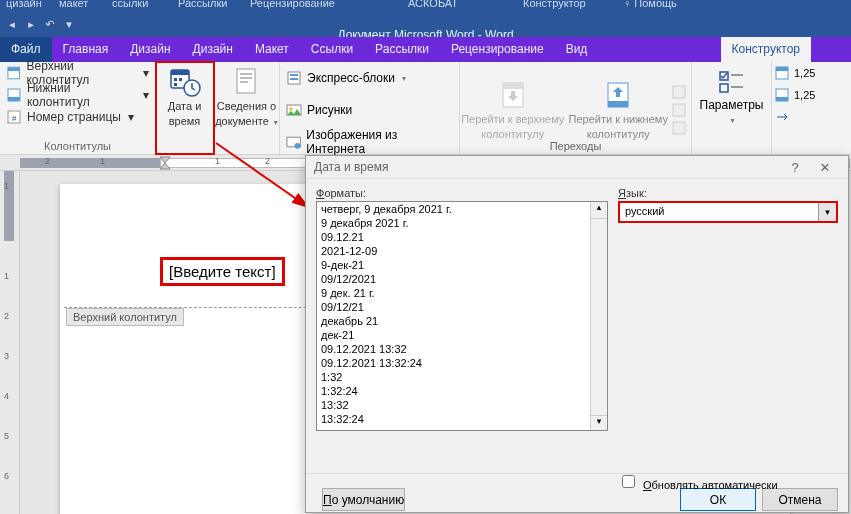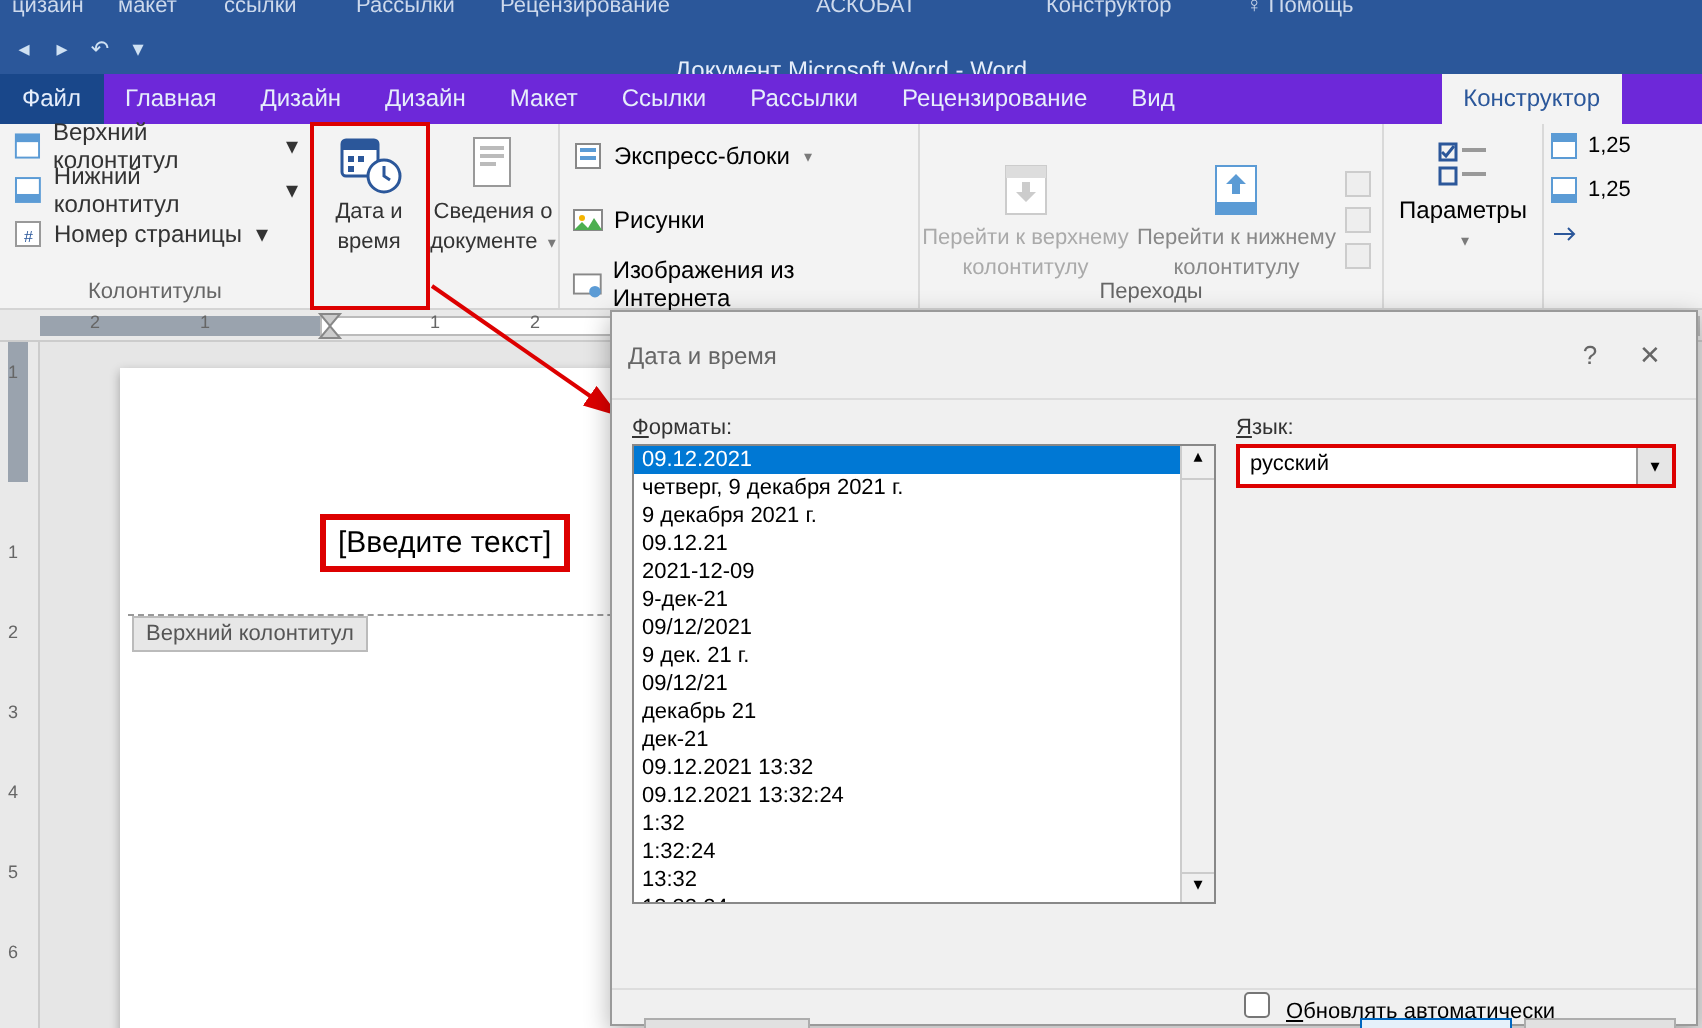--- a/index.html
+++ b/index.html
@@ -67,21 +67,21 @@
   .dotted-line { position:absolute; left:4px; right:4px; top:123px; border-top:1px dashed #999;}
   .hdr-tab { position:absolute; left:6px; top:124px; background:#e7e7e7; border:1px solid #bbb; padding:2px 6px; font-size:11px; color:#555;}
 
   .content-placeholder { position:absolute; left:100px; top:73px; border:3px solid #d00; padding:3px 6px; font-size:15px; color:#000;}
 
   
   .red-arrow { position:absolute; pointer-events:none; }
 
   
   .dialog { position:absolute; left:305px; top:155px; width:544px; height:358px; background:#f0f0f0; border:1px solid #9a9a9a; box-shadow:0 4px 12px rgba(0,0,0,0.3);}
-  .dlg-title { height:44px; display:flex; align-items:center; padding:0 8px; font-size:12px; color:#666; border-bottom:1px solid #ddd;}
+  .dlg-title { height:23px; display:flex; align-items:center; padding:0 8px; font-size:12px; color:#666; border-bottom:1px solid #ddd;}
   .dlg-title .spacer{flex:1;}
   .dlg-close, .dlg-help { width:30px; text-align:center; font-size:13px; color:#666; cursor:pointer;}
   .dlg-body { padding:8px 10px; position:relative; height:294px;}
   .dlg-col-l { position:absolute; left:10px; top:8px; width:292px; }
   .dlg-col-r { position:absolute; left:312px; top:8px; width:220px; }
   .dlg-label { font-size:11px; color:#333; margin-bottom:2px;}
   .dlg-label u{text-decoration:underline;}
   .listbox { width:292px; height:230px; background:#fff; border:1px solid #888; overflow:hidden; font-size:11px;}
   .listbox .item { padding:1px 4px; cursor:pointer; }
   .listbox .item.sel { background:#0078d4; color:#fff;}
@@ -340,21 +340,20 @@
     <span>Дата и время</span>
     <span class="spacer"></span>
     <span class="dlg-help">?</span>
     <span class="dlg-close">✕</span>
   </div>
   <div class="dlg-body">
     <div class="dlg-col-l">
       <div class="dlg-label"><u>Ф</u><span>орматы:</span></div>
       <div class="listbox">
         <div id="formats-container">
-            <div class="item sel">09.12.2021</div>
             <div class="item">четверг, 9 декабря 2021 г.</div>
             <div class="item">9 декабря 2021 г.</div>
             <div class="item">09.12.21</div>
             <div class="item">2021-12-09</div>
             <div class="item">9-дек-21</div>
             <div class="item">09/12/2021</div>
             <div class="item">9 дек. 21 г.</div>
             <div class="item">09/12/21</div>
             <div class="item">декабрь 21</div>
             <div class="item">дек-21</div>

